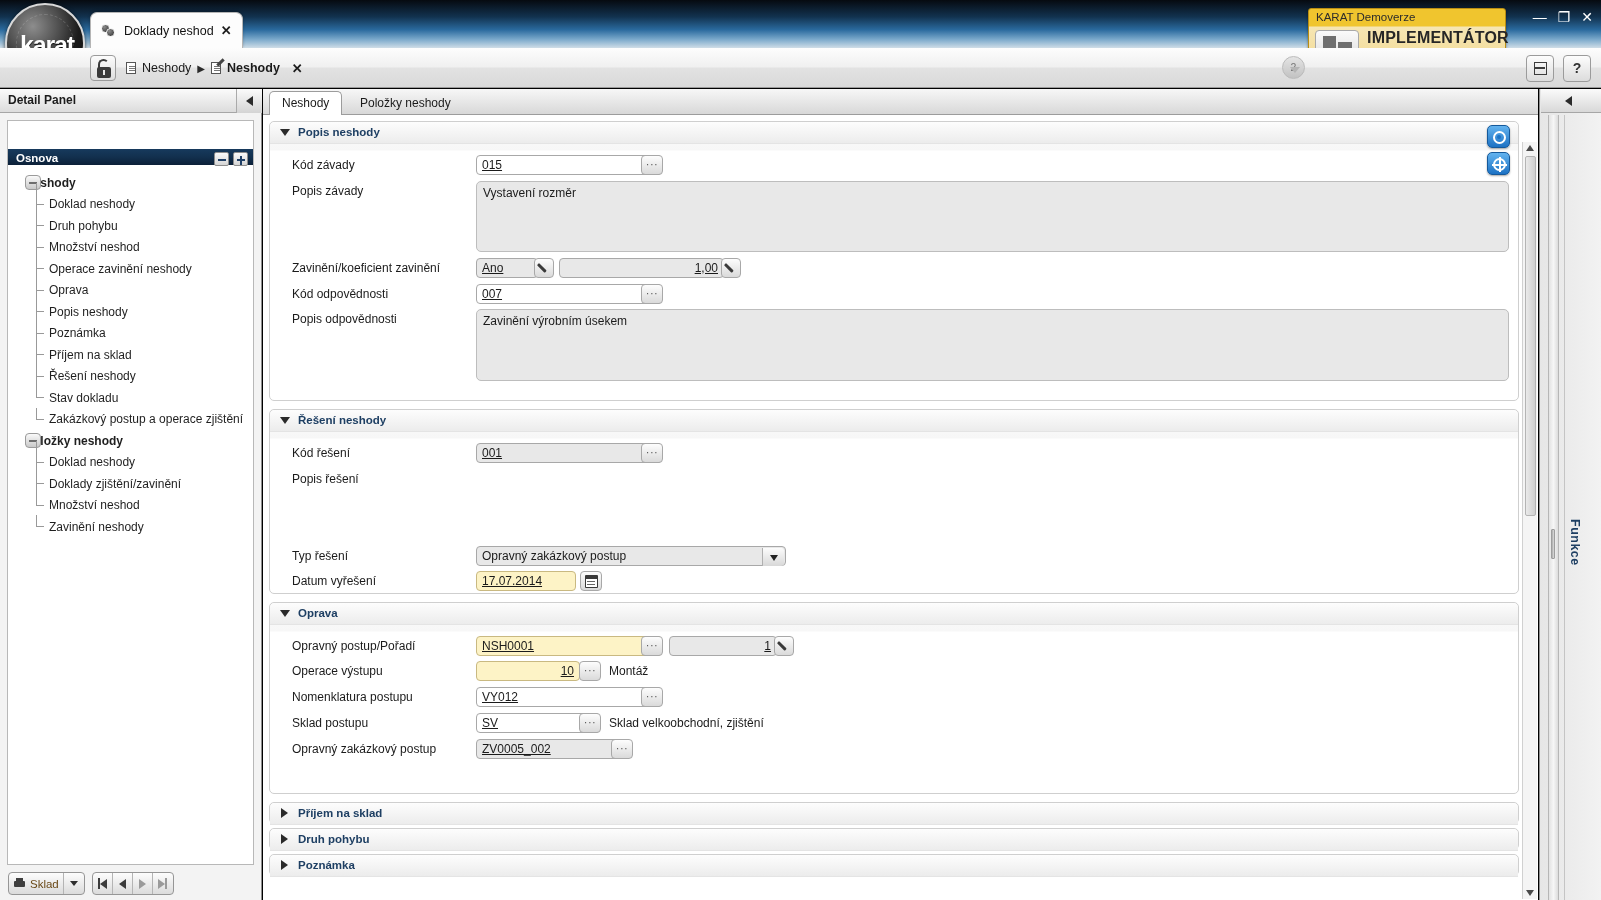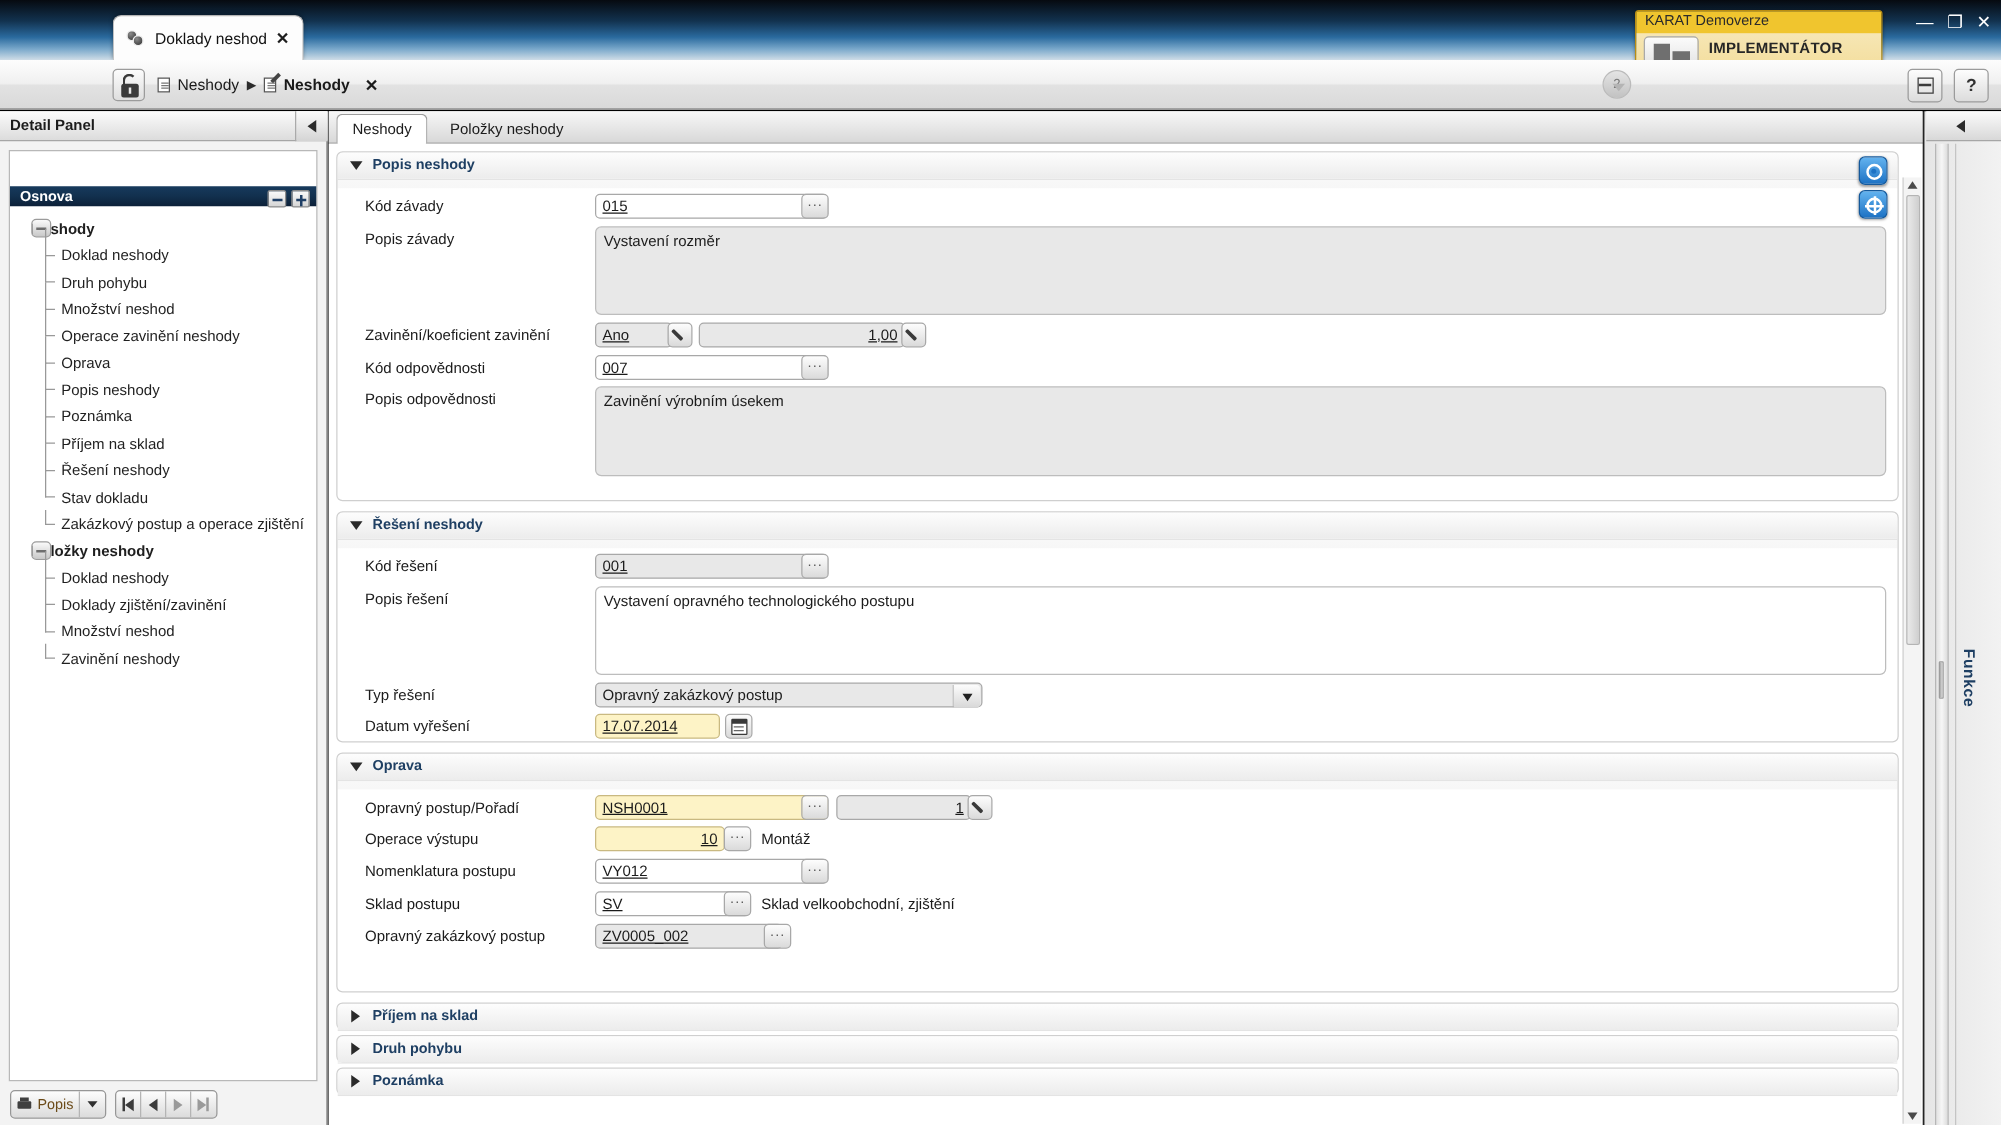--- a/index.html
+++ b/index.html
@@ -79,21 +79,21 @@
     width: 44px; height: 32px; border-radius: 4px;
     background: linear-gradient(to bottom, #fbfbfb, #dcdcdc);
     border: 1px solid #a9a9a9;
     position: relative; flex: 0 0 auto;
   }
   .bldicon .b1, .bldicon .b2 {
     position: absolute; background: #6f6f6f;
   }
   .bldicon .b1 { left: 7px; top: 5px; width: 13px; height: 22px; }
   .bldicon .b2 { left: 22px; top: 11px; width: 14px; height: 16px; }
-  #demobox .dtext .nm { font-size: 12px; font-weight: bold; color: #262626; letter-spacing: .2px; }
+  #demobox .dtext .nm { font-size: 16px; font-weight: bold; color: #262626; letter-spacing: .2px; }
   #demobox .dtext .dt { font-size: 12px; color: #333; margin-top: 1px; }
 
   #wincontrols {
     position: absolute; right: 8px; top: 10px; display: flex; gap: 11px; align-items: center;
     color: #fff; z-index: 35;
   }
   #wincontrols span { font-size: 14px; cursor: pointer; line-height: 14px; }
 
   
   #crumbbar {
@@ -466,20 +466,25 @@
   }
   #rpline {
     position: absolute; left: 24px; top: 26px; width: 1px; height: 785px;
     background: #c4c4c4;
   }
 </style>
 </head>
 <body>
 
 <div id="titlebar">
+  <div id="logo">
+    <div class="gearring"></div>
+    <div class="karatword">karat</div>
+
+  </div>
 
   <div id="apptab">
     <span class="coins">
         <i></i>
         <i></i>
       </span>
     <span class="tabtitle">Doklady neshod</span>
     <span class="tabclose">✕</span>
   </div>
 
@@ -595,21 +600,21 @@
       <div class="tnode child lastchild">
           <span>Zavinění neshody</span>
         </div>
     </div>
   </div>
 
   <div id="lbar1">
     <div class="btngrp">
       <div class="b tiskbtn">
           <span class="prn"></span>
-          <span>Popis</span>
+          <span>Sklad</span>
         </div>
       <div class="b">
           <span class="caretd"></span>
         </div>
     </div>
     <div class="btngrp">
       <div class="b">
           <span class="navbar-v"></span>
           <span class="navarrow l"></span>
         </div>
@@ -671,21 +676,20 @@
       <div class="grphdr">
         <span class="tri"></span>
         <span class="t">Řešení neshody</span>
       </div>
 
       <div class="lbl" style="left:22px; top:36px">Kód řešení</div>
       <div class="fld ro" style="left:206px; top:33px; width:186px">001</div>
       <div class="ellbtn" style="left:371px; top:33px"><span>···</span></div>
 
       <div class="lbl" style="left:22px; top:62px">Popis řešení</div>
-      <div class="ta white" style="left:206px; top:59px; width:1033px; height:71px">Vystavení opravného technologického postupu</div>
 
       <div class="lbl" style="left:22px; top:139px">Typ řešení</div>
       <div class="selbox" style="left:206px; top:136px; width:310px">
         <span>Opravný zakázkový postup</span>
         <span class="selarrow"></span>
       </div>
 
       <div class="lbl" style="left:22px; top:164px">Datum vyřešení</div>
       <div class="fld yellow" style="left:206px; top:161px; width:100px">17.07.2014</div>
       <div class="calbtn" style="left:310px; top:161px">

